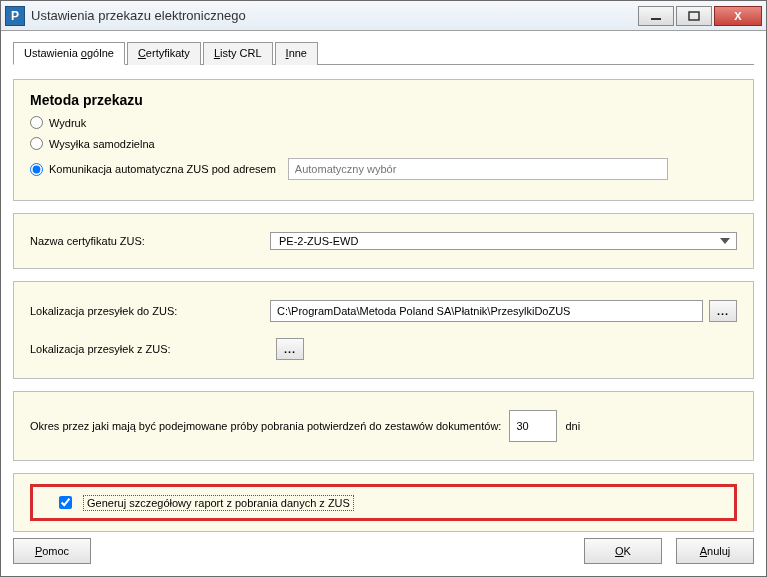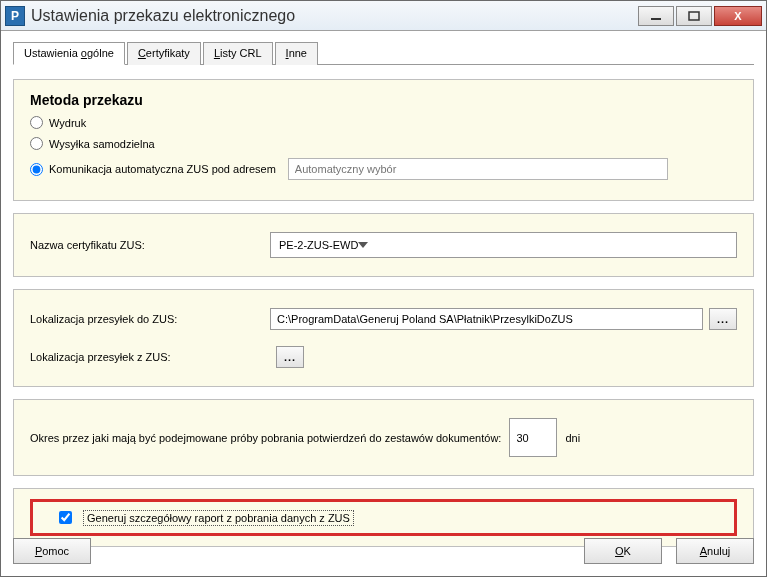--- a/index.html
+++ b/index.html
@@ -1,42 +1,42 @@
 <!DOCTYPE html>
 <html><head>
 <meta charset="utf-8">
 <style>
   * { box-sizing: border-box; font-family: Tahoma, Arial, sans-serif; font-size: 11px; }
   body { margin: 0; background: #d0d0d0; }
   .window { width: 767px; height: 577px; background: #fff; border: 1px solid #6a6a6a; position: relative; }
   .titlebar { height: 30px; background: linear-gradient(#f5f8fb,#e5edf5); border-bottom: 1px solid #a0a0a0; display: flex; align-items: center; padding: 0 4px; }
   .app-icon { width: 20px; height: 20px; background: #2a6fb0; display: flex; align-items: center; justify-content: center; color: #fff; font-weight: bold; font-size: 12px; border: 1px solid #1a4f80; margin-right: 6px; }
-  .title-text { color: #333; font-size: 16px; flex: 1; }
+  .title-text { color: #333; font-size: 13px; flex: 1; }
   .win-btns { display: flex; gap: 2px; }
   .win-btn { width: 36px; height: 20px; border: 1px solid #888; background: linear-gradient(#f6f6f6,#dcdcdc); display: flex; align-items: center; justify-content: center; }
   .win-btn.close { width: 48px; background: linear-gradient(#e68a82,#c8443a); border-color: #8a2a22; color: #fff; font-weight: bold; font-size: 13px; }
   .win-btn svg { width: 12px; height: 10px; }
   .client { padding: 10px 12px 12px; }
   .tabs { display: flex; border-bottom: 1px solid #999; margin-bottom: 14px; }
   .tab { padding: 4px 10px 5px; border: 1px solid #999; border-bottom: none; margin-right: 2px; background: #f3f3f3; position: relative; top: 1px; cursor: pointer; }
   .tab.active { background: #fff; border-bottom: 1px solid #fff; }
   .tab .u { text-decoration: underline; }
   .panel { border: 1px solid #bfbfbf; background: #fcfbe9; padding: 12px 16px; margin-bottom: 12px; }
   .panel.small-pad { padding: 10px 16px; }
   .section-title { font-weight: bold; margin-bottom: 4px; font-size: 14px; }
   .radio-row { display: flex; align-items: center; margin: 8px 0; gap: 6px; }
   .radio-row input[type=radio] { margin: 0; }
   .addr-input { flex: 1; height: 22px; border: 1px solid #b5b5b5; background: #fff; color: #888; padding: 0 6px; margin-left: 6px; max-width: 380px; }
   .form-row { display: flex; align-items: center; margin: 8px 0; }
   .form-label { width: 240px; }
-  .select { flex: 1; height: 26px; border: 1px solid #999; background: #fff; display: flex; align-items: center; justify-content: flex-start; padding: 0 6px 0 8px; cursor: pointer; }
+  .select { flex: 1; height: 18px; border: 1px solid #999; background: #fff; display: flex; align-items: center; justify-content: space-between; padding: 0 6px 0 8px; cursor: pointer; }
   .select .arrow { width: 0; height: 0; border-left: 5px solid transparent; border-right: 5px solid transparent; border-top: 6px solid #555; }
   .path-input { flex: 1; height: 22px; border: 1px solid #999; background: #fff; padding: 0 6px; display: flex; align-items: center; }
   .browse-btn { width: 28px; height: 22px; border: 1px solid #999; background: linear-gradient(#fafafa,#e3e3e3); margin-left: 6px; display: flex; align-items: center; justify-content: center; cursor: pointer; font-weight: bold; letter-spacing: 1px; }
-  .days-input { width: 48px; height: 39px; border: 1px solid #999; background: #fff; padding: 0 6px; text-align: left; margin: 0 8px; }
+  .days-input { width: 48px; height: 32px; border: 1px solid #999; background: #fff; padding: 0 6px; text-align: left; margin: 0 8px; }
   .highlight { border: 3px solid #d62c2c; padding: 6px 22px; display: flex; align-items: center; gap: 8px; }
   .highlight .dotted { border: 1px dotted #555; padding: 1px 3px; }
   .bottom-bar { position: absolute; left: 12px; right: 12px; bottom: 12px; display: flex; align-items: center; }
   .btn { height: 26px; min-width: 78px; border: 1px solid #8a8a8a; background: linear-gradient(#fafafa,#e3e3e3); padding: 0 14px; cursor: pointer; display: flex; align-items: center; justify-content: center; }
   .btn .u { text-decoration: underline; }
   .spacer { flex: 1; }
 </style>
 </head>
 <body>
 
@@ -93,21 +93,21 @@
           <span>PE-2-ZUS-EWD</span>
           <span class="arrow"></span>
         </div>
       </div>
     </div>
 
     <div class="panel small-pad">
       <div class="form-row">
         <div class="form-label">Lokalizacja przesyłek do ZUS:</div>
         <div class="path-input">
-            <span>C:\ProgramData\Generuj Poland SA\Płatnik\PrzesylkiDoZUS</span>
+            <span>C:\ProgramData\Metoda Poland SA\Płatnik\PrzesylkiDoZUS</span>
           </div>
         <div class="browse-btn">
             <span>...</span>
           </div>
       </div>
       <div class="form-row" style="margin-top:16px">
         <div class="form-label">Lokalizacja przesyłek z ZUS:</div>
         <div class="browse-btn">
             <span>...</span>
           </div>

